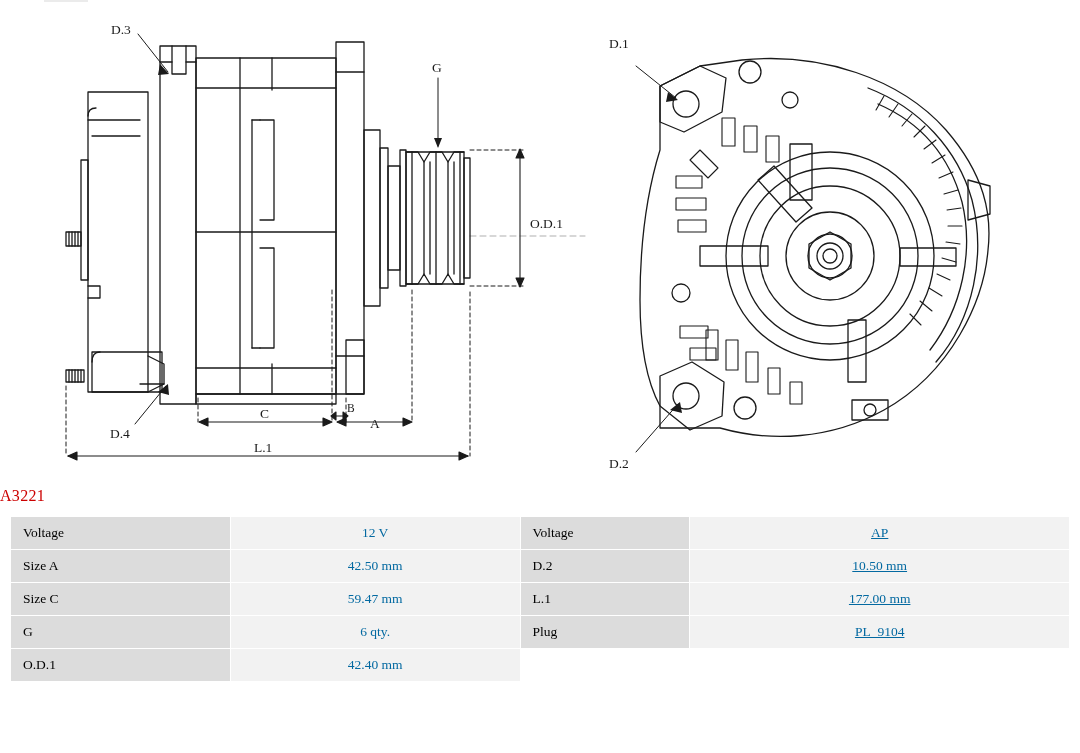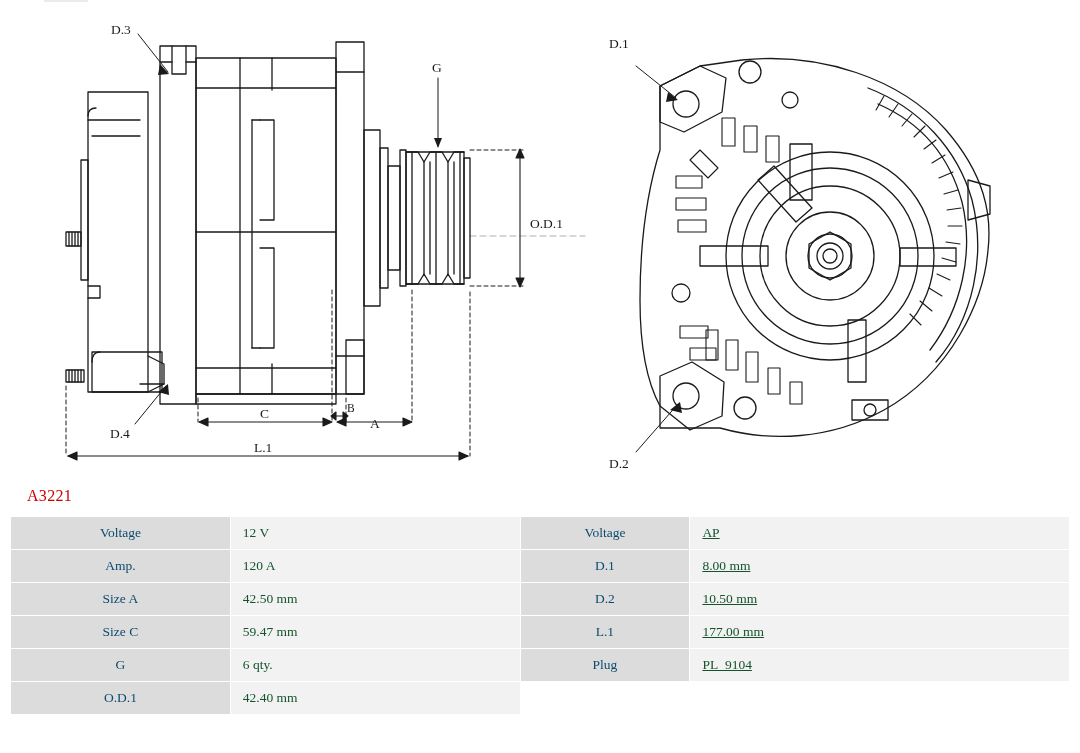--- a/index.html
+++ b/index.html
@@ -17,21 +17,21 @@
   .drawing {
     position: absolute;
     left: 0; top: 0;
     width: 1080px; height: 480px;
   }
   .drawing svg { display: block; }
 
   
   .part-number {
     position: absolute;
-    left: 27px; top: 487px;
+    left: 0; top: 487px;
     font-size: 16px;
     color: #cc0000;
     font-family: "Liberation Serif", serif;
     letter-spacing: 0.3px;
   }
 
   
   .spec-table {
     position: absolute;
     left: 10px; top: 516px;
@@ -41,29 +41,29 @@
     font-size: 13.5px;
   }
   .spec-table td {
     border: 1px solid #ffffff;
     height: 33px;
     padding: 0 12px;
     white-space: nowrap;
   }
   .spec-table td.lbl {
     background: #dcdcdc;
-    text-align: center;
+    text-align: left;
     width: 220px;
-    color: #0c4a6e;
+    color: #000000;
   }
   .spec-table td.val {
     background: #f2f2f2;
-    text-align: left;
+    text-align: center;
     width: 290px;
-    color: #14532d;
+    color: #0369a1;
   }
   .spec-table td.empty { background: #ffffff; border-color: #ffffff; }
   .spec-table tr td.lbl:nth-child(3) { width: 170px; }
   .spec-table tr td.val:nth-child(4) { width: 380px; text-decoration: underline; }
 
   
   .ghost-mark {
     position: absolute; left: 44px; top: 0px;
     width: 44px; height: 2px; background: #ebebeb;
   }
@@ -305,26 +305,20 @@
 
   <table class="spec-table">
     <tbody>
       <tr>
         <td class="lbl">Voltage</td>
         <td class="val">12 V</td>
         <td class="lbl">Voltage</td>
         <td class="val">AP</td>
       </tr>
       <tr>
-        <td class="lbl">Amp.</td>
-        <td class="val">120 A</td>
-        <td class="lbl">D.1</td>
-        <td class="val">8.00 mm</td>
-      </tr>
-      <tr>
         <td class="lbl">Size A</td>
         <td class="val">42.50 mm</td>
         <td class="lbl">D.2</td>
         <td class="val">10.50 mm</td>
       </tr>
       <tr>
         <td class="lbl">Size C</td>
         <td class="val">59.47 mm</td>
         <td class="lbl">L.1</td>
         <td class="val">177.00 mm</td>

